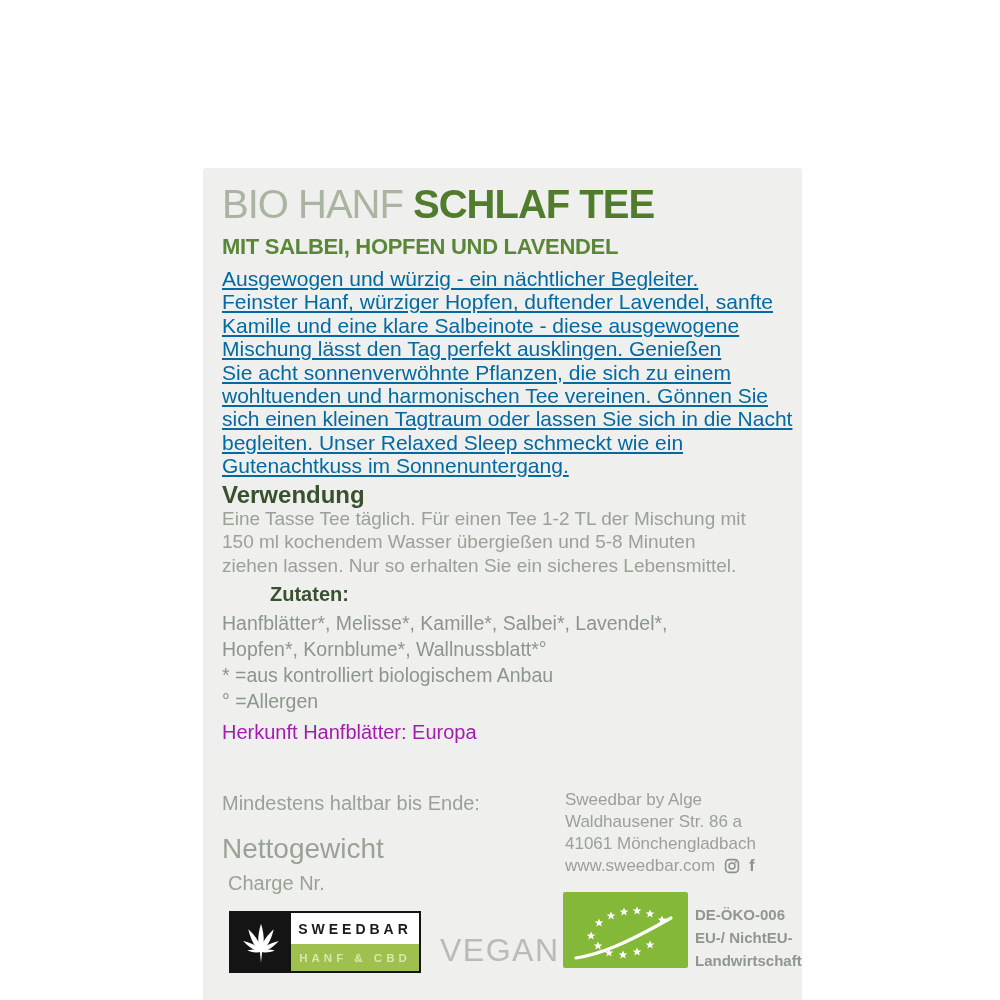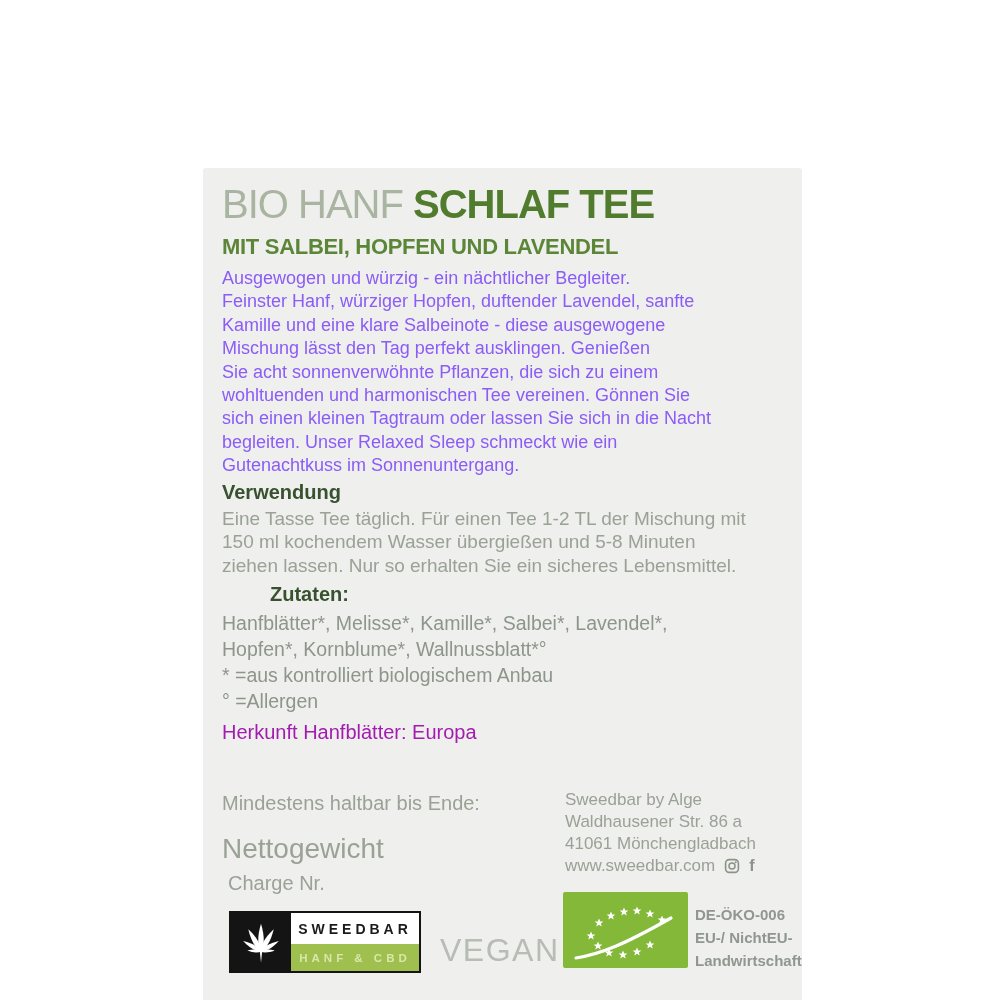--- a/index.html
+++ b/index.html
@@ -17,23 +17,23 @@
     background:#efefee;
     border-radius:3px;
   }
   .abs{position:absolute;}
   
   .title{left:19px; top:14px; font-size:40px; letter-spacing:-1px; white-space:nowrap;}
   .title .pre{color:#a9b5a0; font-weight:400;}
   .title .main{color:#517c2e; font-weight:700;}
   .subtitle{left:19px; top:66px; font-size:22px; font-weight:700; letter-spacing:-0.3px; color:#5b8638; white-space:nowrap;}
   
-  .desc{left:19px; top:99px; font-size:18px; line-height:23.4px; color:#8b5cf6; white-space:nowrap;}
+  .desc{left:19px; top:99px; font-size:21px; line-height:23.4px; color:#0369a1; white-space:nowrap;text-decoration:underline;}
   
-  .usage-h{left:19px; top:313px; font-size:20px; font-weight:700; color:#38512e;}
+  .usage-h{left:19px; top:313px; font-size:24px; font-weight:700; color:#38512e;}
   .usage{left:19px; top:339px; font-size:19px; line-height:23.4px; color:#9aa296; white-space:nowrap;}
   
   .zutaten-h{left:19px; top:415px; font-size:20px; font-weight:700; color:#38512e;margin-left:48px;}
   .ingredients{left:19px; top:442px; font-size:19.5px; line-height:26px; color:#8d968a; white-space:nowrap;}
   
   .origin{left:19px; top:553px; font-size:20px; color:#a21caf; white-space:nowrap;}
   .madein{left:19px; top:580px; font-size:20px; font-weight:700; color:#38512e; white-space:nowrap;}
   
   .bestbefore{left:19px; top:624px; font-size:20px; color:#9aa296; white-space:nowrap;}
   .netweight{left:19px; top:665px; font-size:28px; color:#9aa296; white-space:nowrap;}

